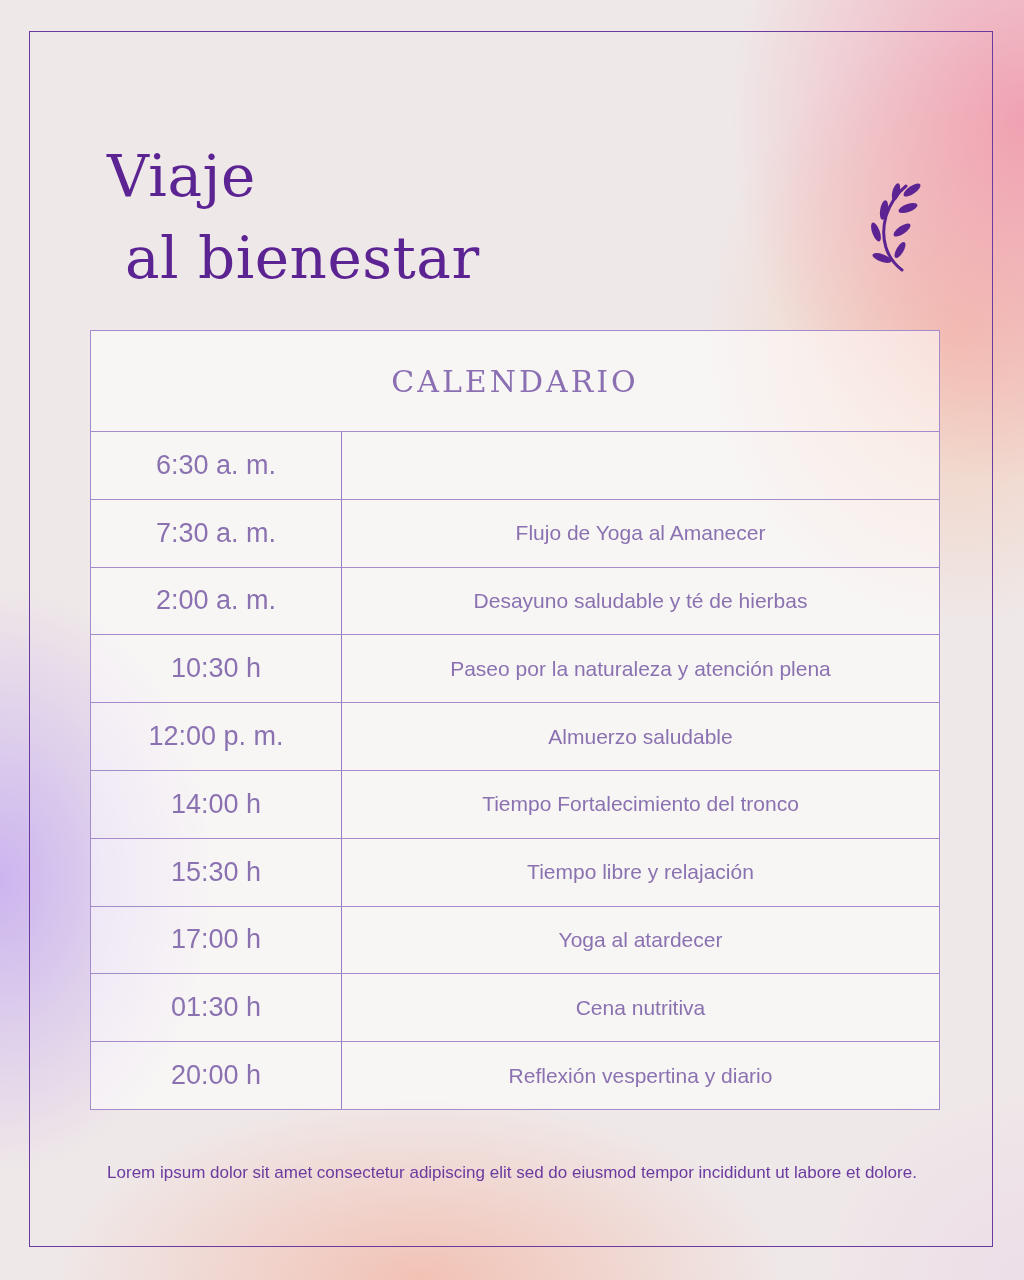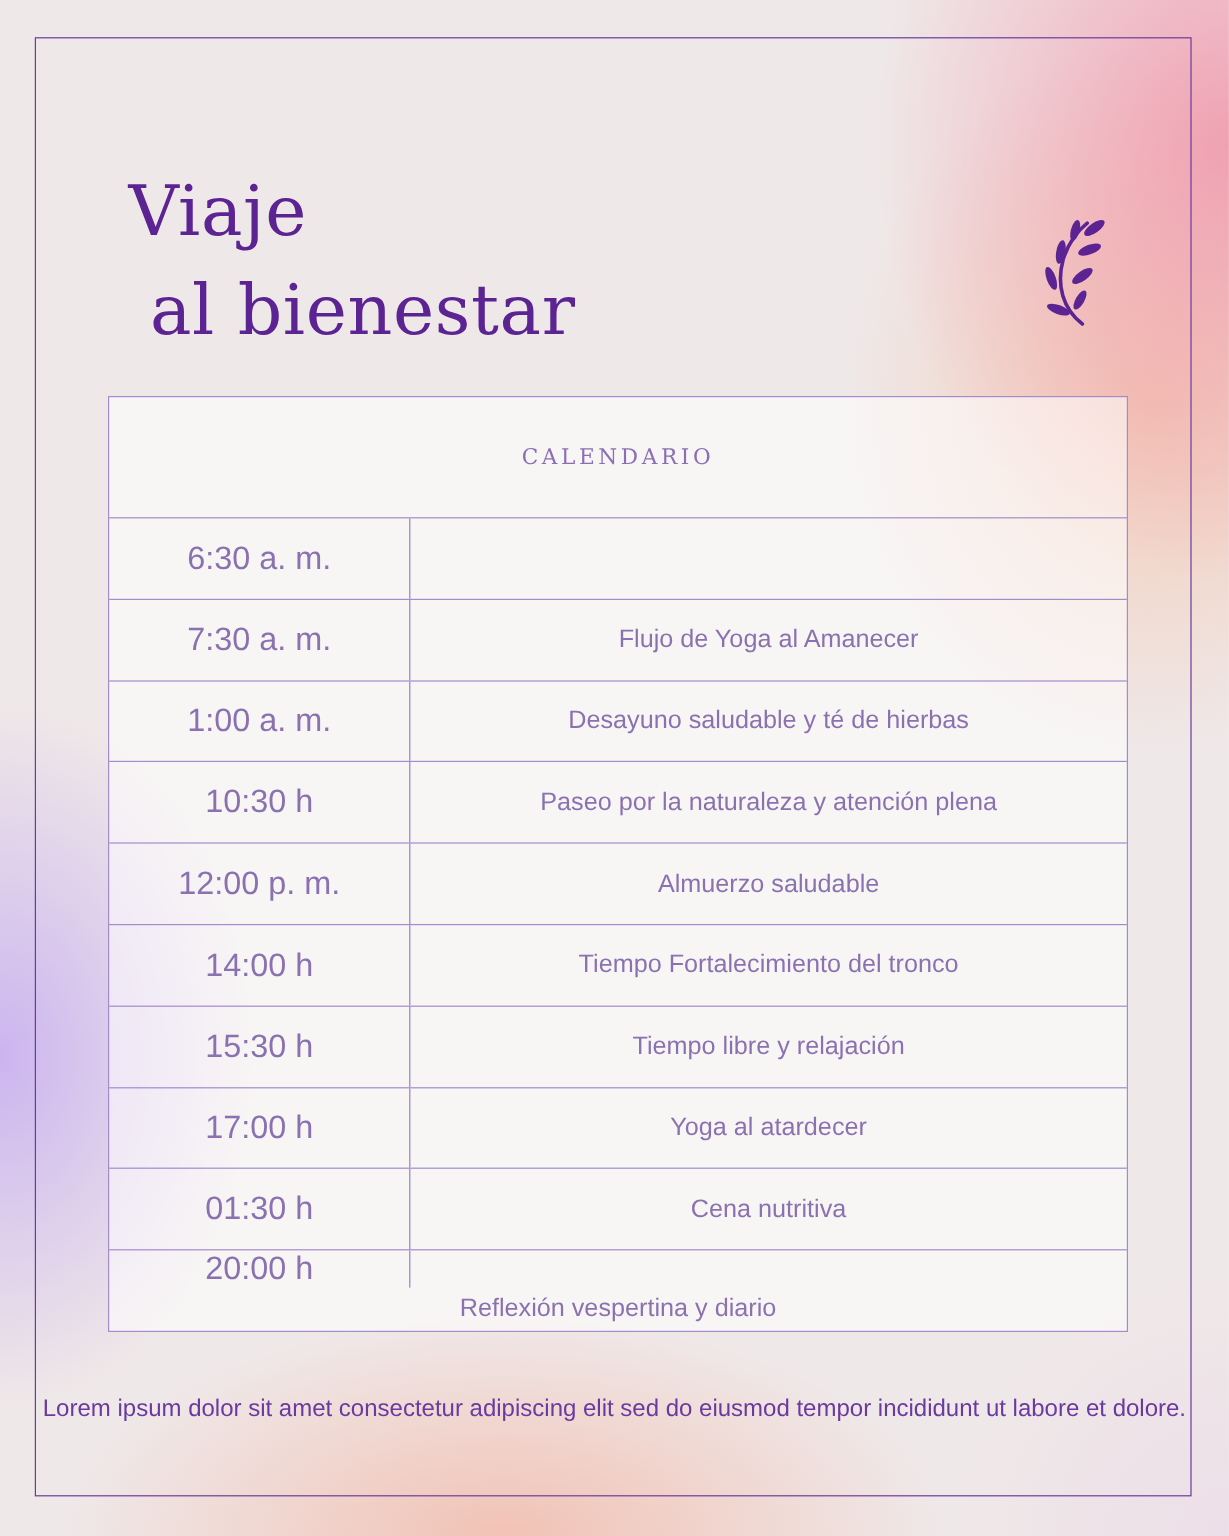--- a/index.html
+++ b/index.html
@@ -27,37 +27,37 @@
     .title .line1 { display: block; }
     .leaf { position: absolute; left: 862px; top: 178px; width: 64px; height: 96px; }
     .table {
       position: absolute; left: 90px; top: 330px; width: 850px;
       border: 1.5px solid #a48bcc; box-sizing: border-box;
       background: rgba(255,255,255,0.55);
     }
     .table-header {
       height: 100px; display: flex; align-items: center; justify-content: center;
       border-bottom: 1.5px solid #a48bcc;
-      font-family: "DejaVu Serif", serif; font-size: 18px; letter-spacing: 3px;
+      font-family: "DejaVu Serif", serif; font-size: 30px; letter-spacing: 3px;
       color: #8a6fb3;
     }
     .row { display: flex; height: 66.8px; border-bottom: 1.5px solid #a48bcc; }
-    .row:last-child { border-bottom: none; flex-direction: column; }
+    .row:last-child { border-bottom: none; }
     .cell-time {
       width: 250px; border-right: 1.5px solid #9a7ec6;
       display: flex; align-items: center; justify-content: center;
       color: #8a72b0; font-size: 27px;
     }
     .cell-activity {
       flex: 1; display: flex; align-items: center; justify-content: center;
       color: #8a72b0; font-size: 21px;
     }
     .footer-note {
       position: absolute; left: 0; width: 1024px; top: 1163px; text-align: center;
-      color: #6b3aa0; font-size: 20px;
+      color: #6b3aa0; font-size: 17px;
     }
   </style>
 </head>
 <body>
 
 <div class="frame"></div>
 
 <h1 class="title">
   <span class="line1">Viaje</span>
   <span class="line2">al bienestar</span>
@@ -80,21 +80,21 @@
 <div class="table">
   <div class="table-header">CALENDARIO</div>
   <div class="row">
     <div class="cell-time">6:30 a. m.</div>
   </div>
   <div class="row">
     <div class="cell-time">7:30 a. m.</div>
     <div class="cell-activity">Flujo de Yoga al Amanecer</div>
   </div>
   <div class="row">
-    <div class="cell-time">1:00 a. m.</div>
+    <div class="cell-time">2:00 a. m.</div>
     <div class="cell-activity">Desayuno saludable y té de hierbas</div>
   </div>
   <div class="row">
     <div class="cell-time">10:30 h</div>
     <div class="cell-activity">Paseo por la naturaleza y atención plena</div>
   </div>
   <div class="row">
     <div class="cell-time">12:00 p. m.</div>
     <div class="cell-activity">Almuerzo saludable</div>
   </div>

